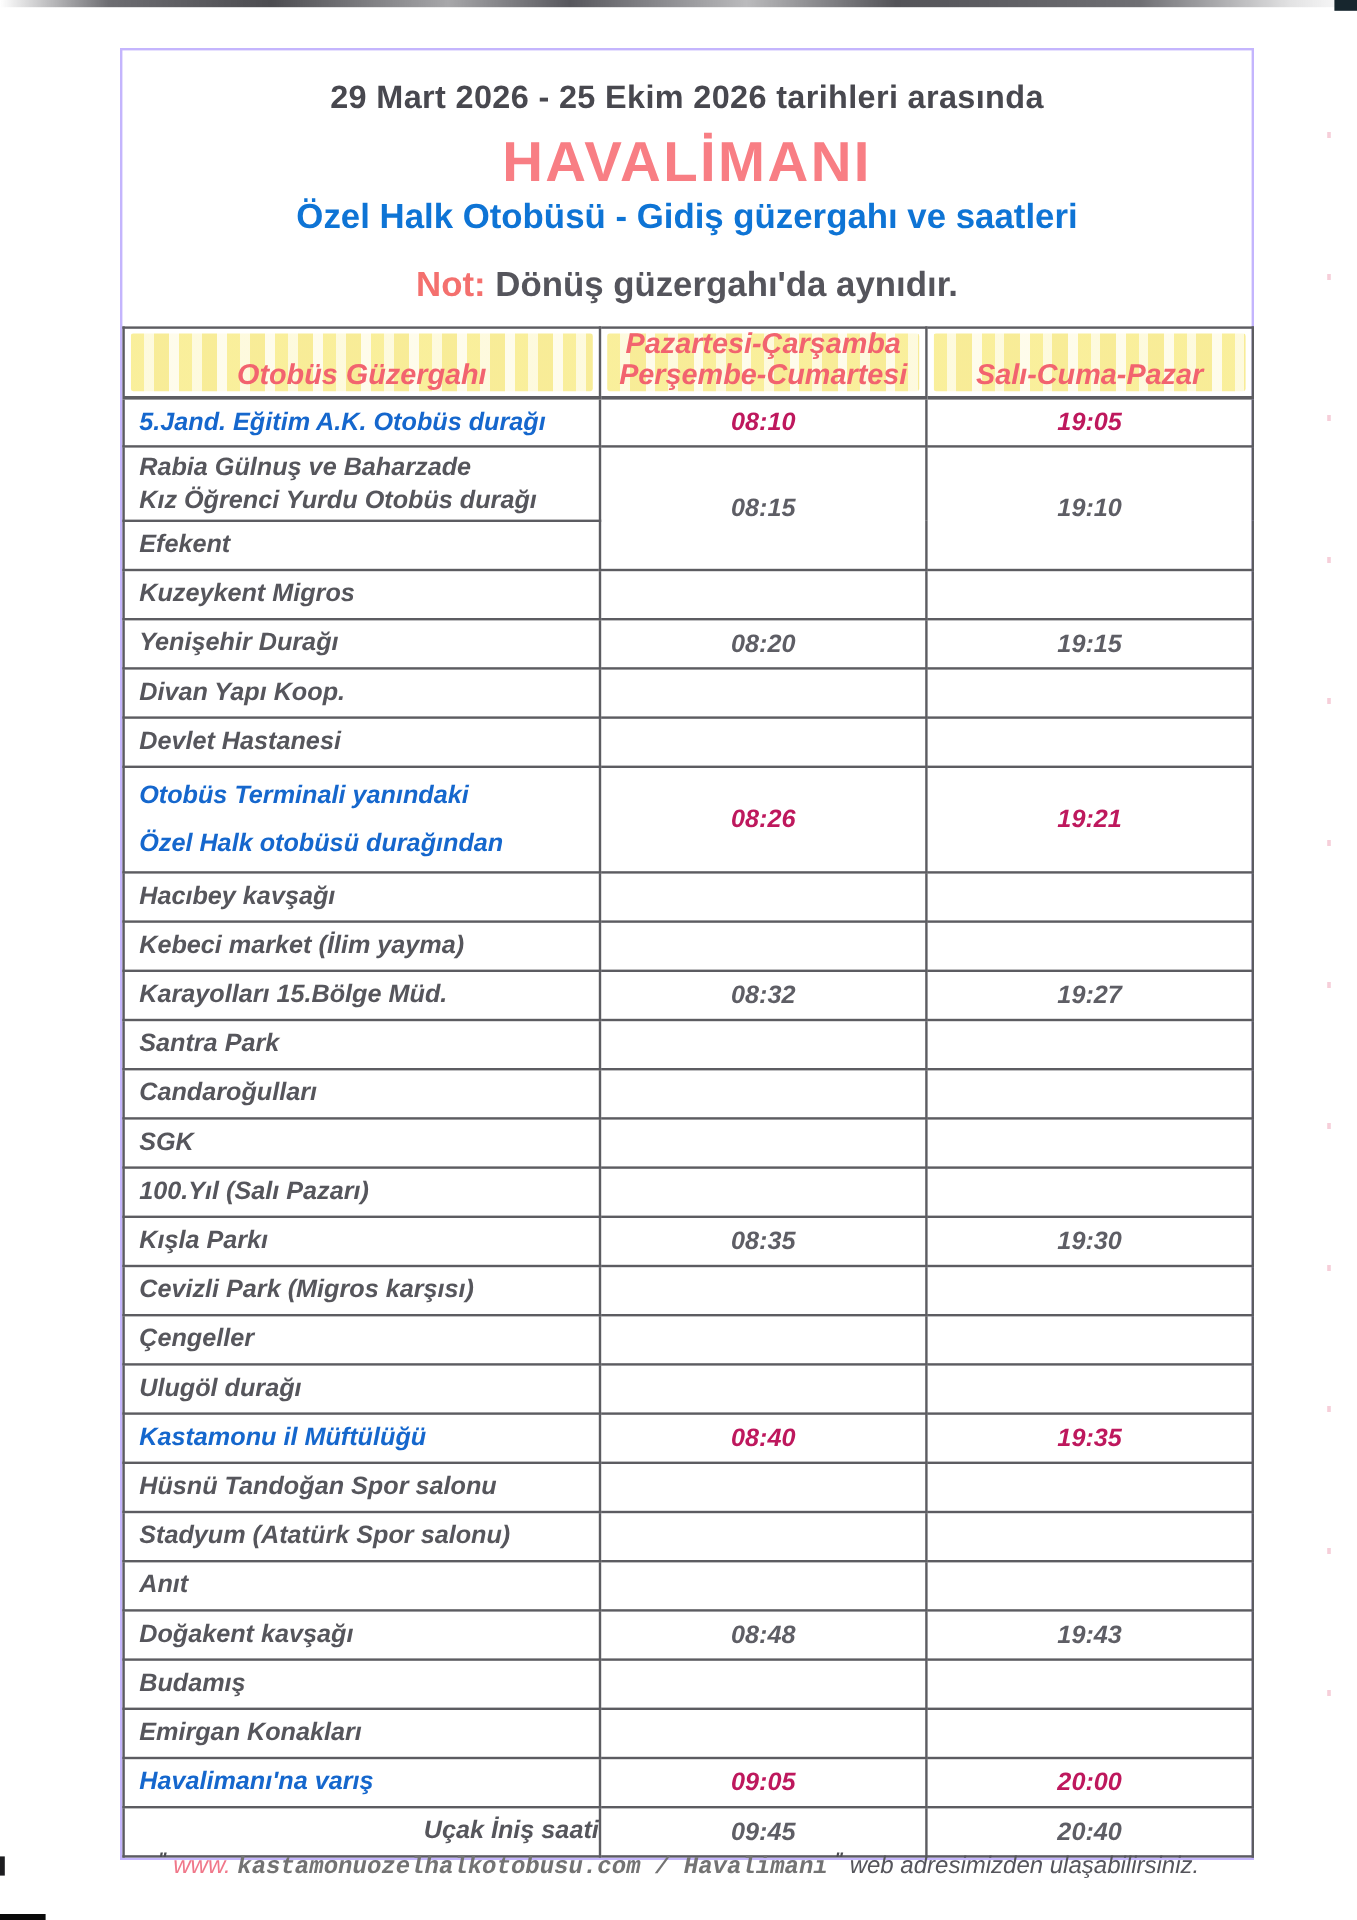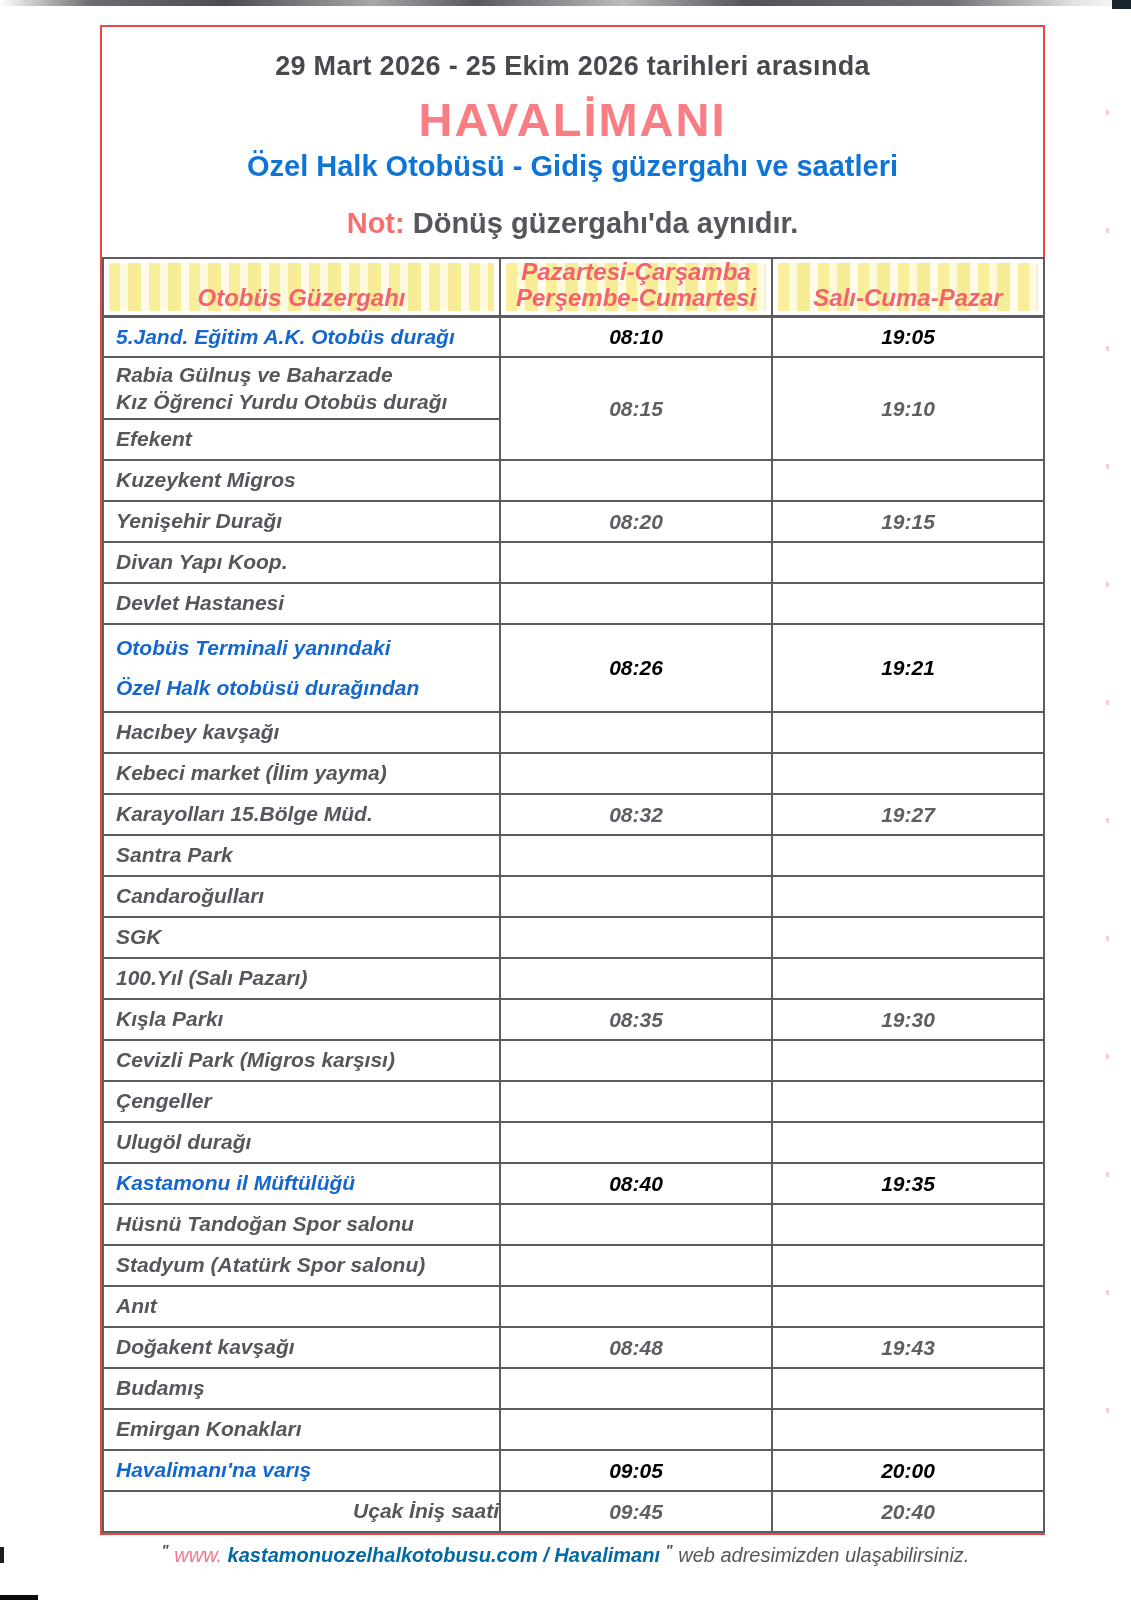--- a/index.html
+++ b/index.html
@@ -29,22 +29,22 @@
     position:absolute; left:0; top:1595px; width:38px; height:5px; background:#0a0a0a;
   }
   .pink-specks {
     position:absolute; left:1106px; top:110px; width:3px; height:1400px;
     background:repeating-linear-gradient(180deg,
       rgba(225,95,130,.30) 0 5px, rgba(225,95,130,0) 5px 118px);
   }
 
   
   .doc-box {
-    position:absolute; left:100px; top:25px; width:941px;
-    border:2px solid #ef4444; background:#ffffff;
+    position:absolute; left:100px; top:40px; width:941px;
+    border:2px solid #c4b5fd; background:#ffffff;
   }
   .doc-header { height:230px; box-sizing:border-box; text-align:center; padding-top:24px; }
   .date-range { font-size:27px; font-weight:bold; color:#48484f; letter-spacing:.3px; }
   .main-title { font-size:47px; font-weight:bold; color:#f87e84; margin-top:10px; letter-spacing:2px; }
   .subtitle  { font-size:29px; font-weight:bold; color:#0e74d5; margin-top:3px; }
   .note      { font-size:29px; font-weight:bold; color:#55555c; margin-top:24px; }
   .note-label{ color:#f4706e; }
 
   
   table.schedule { border-collapse:collapse; width:100%; table-layout:fixed; }
@@ -67,30 +67,30 @@
   td.stop { padding-left:12px; font-style:italic; font-weight:bold; font-size:21px; text-align:left; }
   td.stop div { line-height:1.25; }
   tr.tall2 td.stop div { line-height:27px; }
   tr.terminal td.stop div { line-height:40px; }
   td.stop.gray { color:#56565c; }
   td.stop.blue { color:#1567cd; }
   td.stop.align-right { text-align:right; padding-right:0; padding-left:0; }
 
   td.time { text-align:center; font-style:italic; font-weight:bold; font-size:21px; }
   td.time.gray { color:#5e5e65; }
-  td.time.blue { color:#000000; }
+  td.time.blue { color:#be185d; }
 
   
   .footer {
     position:absolute; top:1541px; left:0; width:1131px; text-align:center;
     font-size:20px; font-style:italic; color:#55555b;
   }
   .footer .quote { font-weight:bold; font-size:15px; vertical-align:7px; color:#4c4c52; }
   .footer .url-www  { color:#f0788a; }
-  .footer .url-main { color:#0369a1; font-weight:bold; }
+  .footer .url-main { color:#737373; font-weight:bold;font-family:Liberation Mono, monospace; }
 </style>
 </head>
 <body>
 
 <div class="top-smudge"></div>
 <div class="corner-mark-tr"></div>
 <div class="pink-specks"></div>
 <div class="edge-bar-bl"></div>
 <div class="corner-mark-bl"></div>
 

